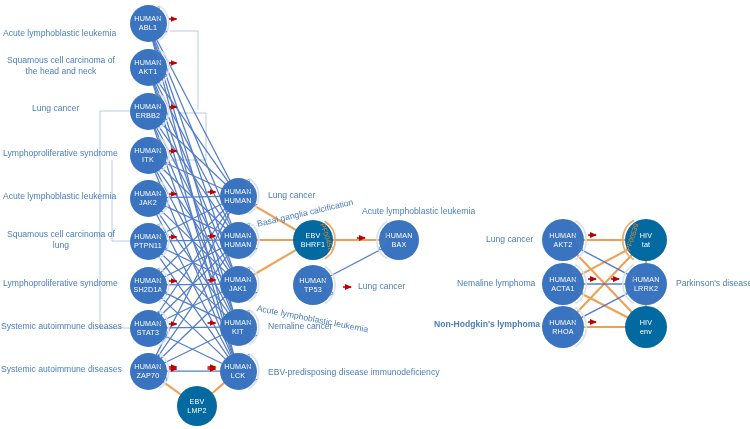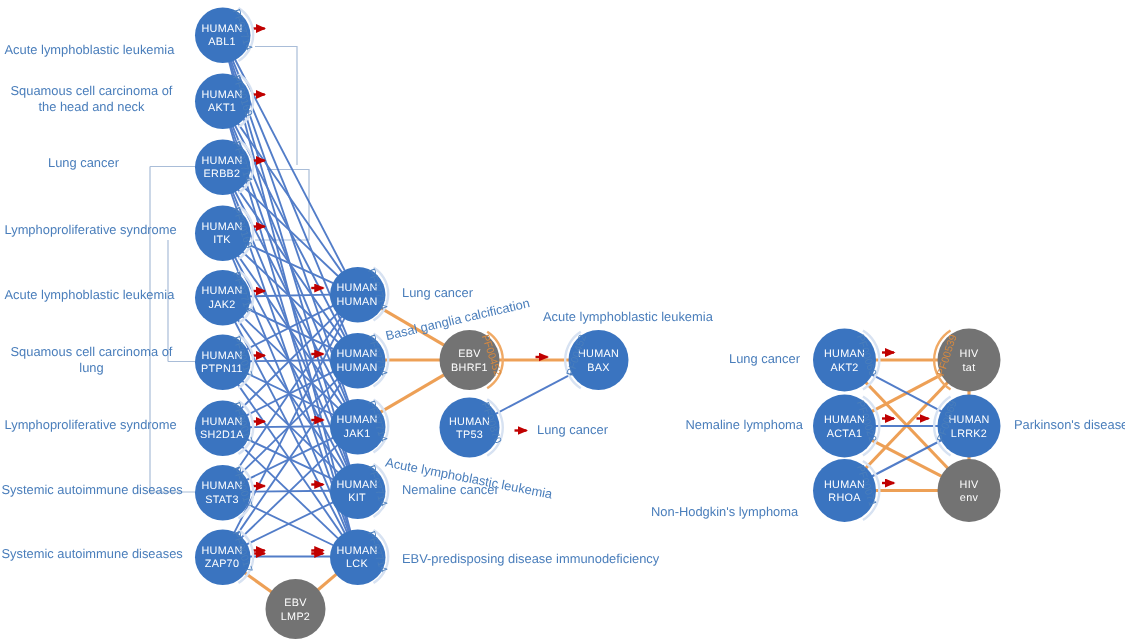--- a/index.html
+++ b/index.html
@@ -6,21 +6,21 @@
   body{width:750px;height:429px;overflow:hidden;
        font-family:"Liberation Sans","DejaVu Sans",sans-serif;}
   #stage{position:relative;width:750px;height:429px;background:#fff;}
   svg#net{position:absolute;left:0;top:0;width:750px;height:429px;}
 
   .node{position:absolute;border-radius:50%;display:flex;flex-direction:column;
         align-items:center;justify-content:center;color:#ffffff;
         font-size:7.2px;line-height:9px;letter-spacing:.2px;text-align:center;
         box-sizing:border-box;}
   .node.blue{background:#3A74C0;}
-  .node.orange{background:#737373;}
+  .node.orange{background:#0369a1;}
   .node .l1{display:block;}
   .node .l2{display:block;}
 
   .dlabel{position:absolute;color:#4a7ebb;font-size:7px;white-space:nowrap;
           pointer-events:none;}
   .dlabel.orange{color:#d8893e;}
 
   .dis{position:absolute;color:#4a7ebb;font-size:8.6px;line-height:11px;
        white-space:pre;}
   .dis.left{text-align:left;}
@@ -310,17 +310,17 @@
       <div class="dis left" style="left: 1px; top: 364px;">Systemic autoimmune diseases</div>
       <div class="dis left" style="left: 268px; top: 190px;">Lung cancer</div>
       <div class="dis left rot" style="left: 256px; top: 219px; transform: rotate(-13deg);">Basal ganglia calcification</div>
       <div class="dis left" style="left: 362px; top: 206px;">Acute lymphoblastic leukemia</div>
       <div class="dis left" style="left: 358px; top: 281px;">Lung cancer</div>
       <div class="dis left rot" style="left: 258px; top: 303px; transform: rotate(11deg);">Acute lymphoblastic leukemia</div>
       <div class="dis left" style="left: 268px; top: 321px;">Nemaline cancer</div>
       <div class="dis left" style="left: 268px; top: 367px;">EBV-predisposing disease immunodeficiency</div>
       <div class="dis left" style="left: 486px; top: 234px;">Lung cancer</div>
       <div class="dis left" style="left: 457px; top: 278px;">Nemaline lymphoma</div>
-      <div class="dis left" style="left: 434px; top: 336px;">Non-Hodgkin's lymphoma</div>
+      <div class="dis left" style="left: 434px; top: 319px; font-weight: bold;">Non-Hodgkin's lymphoma</div>
       <div class="dis left" style="left: 676px; top: 278px;">Parkinson's disease</div>
     </div>
 
 </div>
 
 </body></html>

